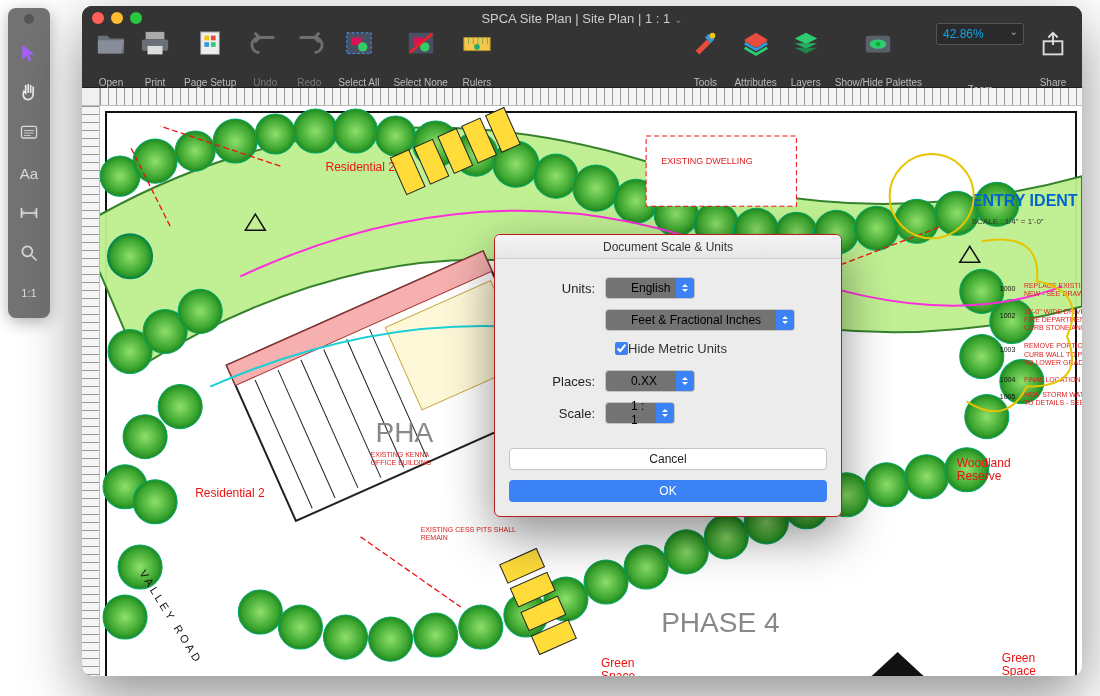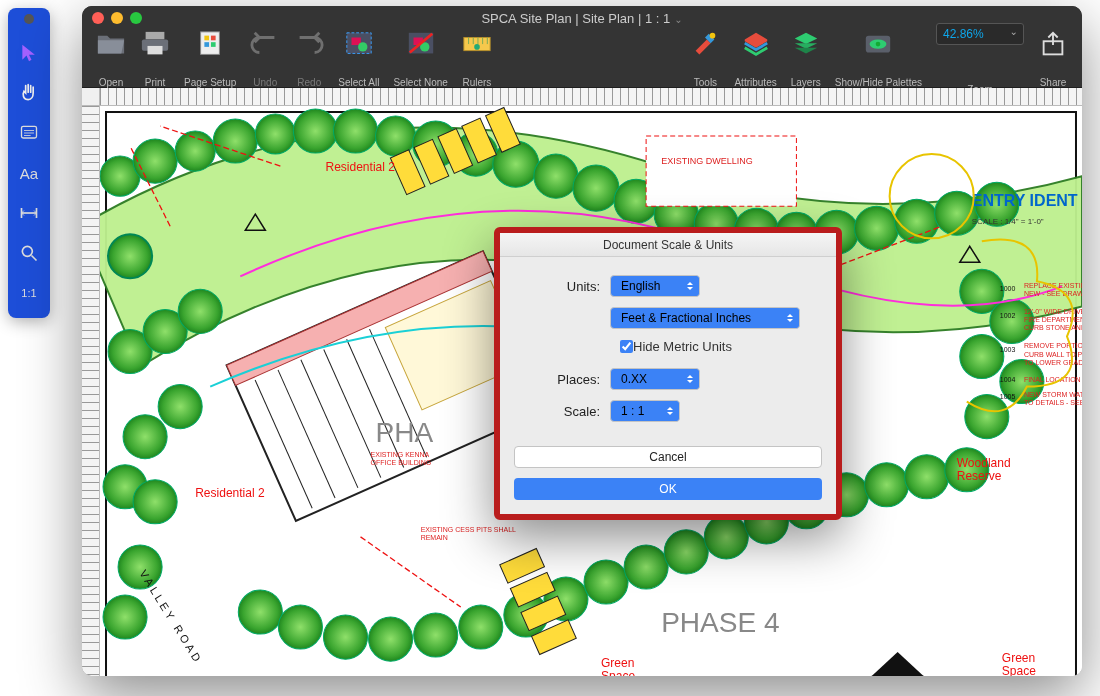--- a/index.html
+++ b/index.html
@@ -1,20 +1,20 @@
 <!DOCTYPE html>
 <html><head>
 <meta charset="utf-8">
 <style>
 * { margin:0; padding:0; box-sizing:border-box; font-family:-apple-system,BlinkMacSystemFont,"Segoe UI",sans-serif; }
 body { background:#fff; width:1100px; height:696px; position:relative; overflow:hidden; }
 
 
 .tool-strip {
-  position:absolute; top:8px; left:8px; width:42px; background:#1d4ed8;
+  position:absolute; top:8px; left:8px; width:42px; background:#737373;
   border-radius:8px; padding:6px 0 12px 0; display:flex; flex-direction:column; align-items:center; gap:14px;
   box-shadow:0 4px 16px rgba(0,0,0,.3);
 }
 .tool-strip .dot { width:10px; height:10px; border-radius:50%; background:#555; margin-bottom:2px; }
 .tool-strip .tool { width:26px; height:26px; display:flex; align-items:center; justify-content:center; color:#ccc; cursor:pointer; }
 .tool-strip .tool svg { width:20px; height:20px; }
 .tool-strip .txt { color:#ddd; font-size:11px; }
 
 
 .app-window {
@@ -58,32 +58,32 @@
 
 .plan {
   position:absolute; top:18px; left:18px; right:0; bottom:0; background:#fff; overflow:hidden;
 }
 
 .plan svg { width:100%; height:100%; }
 .label-txt { font-family:inherit; }
 
 
 .dialog {
-  position:absolute; top:221px; left:412px; width:348px; background:#ececec;
+  position:absolute; top:228px; left:412px; width:348px; background:#ececec;
   border-radius:6px; box-shadow:0 18px 50px rgba(0,0,0,.45); overflow:hidden;
-  border:6px solid #b91c1c;
+  border:1px solid #b91c1c;
 }
 .dialog-title { height:24px; background:linear-gradient(#f5f5f5,#e6e6e6); border-bottom:1px solid #cfcfcf;
   text-align:center; font-size:12px; color:#333; line-height:24px; }
 .dialog-body { padding:18px 20px 12px 20px; }
 .row { display:flex; align-items:center; margin-bottom:10px; }
 .row .rlabel { width:90px; text-align:right; padding-right:10px; font-size:13px; color:#222; }
 .select {
-  background:#3b82f6; border:1px solid #c4c4c4; border-radius:4px; height:22px; font-size:12px;
-  padding:0 22px 0 10px; position:relative; display:flex; align-items:center;
+  background:#737373; border:1px solid #c4c4c4; border-radius:4px; height:22px; font-size:12px;
+  padding:0 22px 0 25px; position:relative; display:flex; align-items:center;
 }
 .select .arrows {
   position:absolute; right:0; top:0; bottom:0; width:18px; background:#3b82f6;
   border-radius:0 4px 4px 0; display:flex; flex-direction:column; align-items:center; justify-content:center;
 }
 .select .arrows::before { content:""; border:3px solid transparent; border-bottom-color:#fff; margin-bottom:1px; }
 .select .arrows::after { content:""; border:3px solid transparent; border-top-color:#fff; margin-top:1px; }
 .checkbox-row { display:flex; align-items:center; margin-left:100px; margin-bottom:14px; font-size:13px; color:#333; }
 .checkbox-row input { accent-color:#3b82f6; }
 

